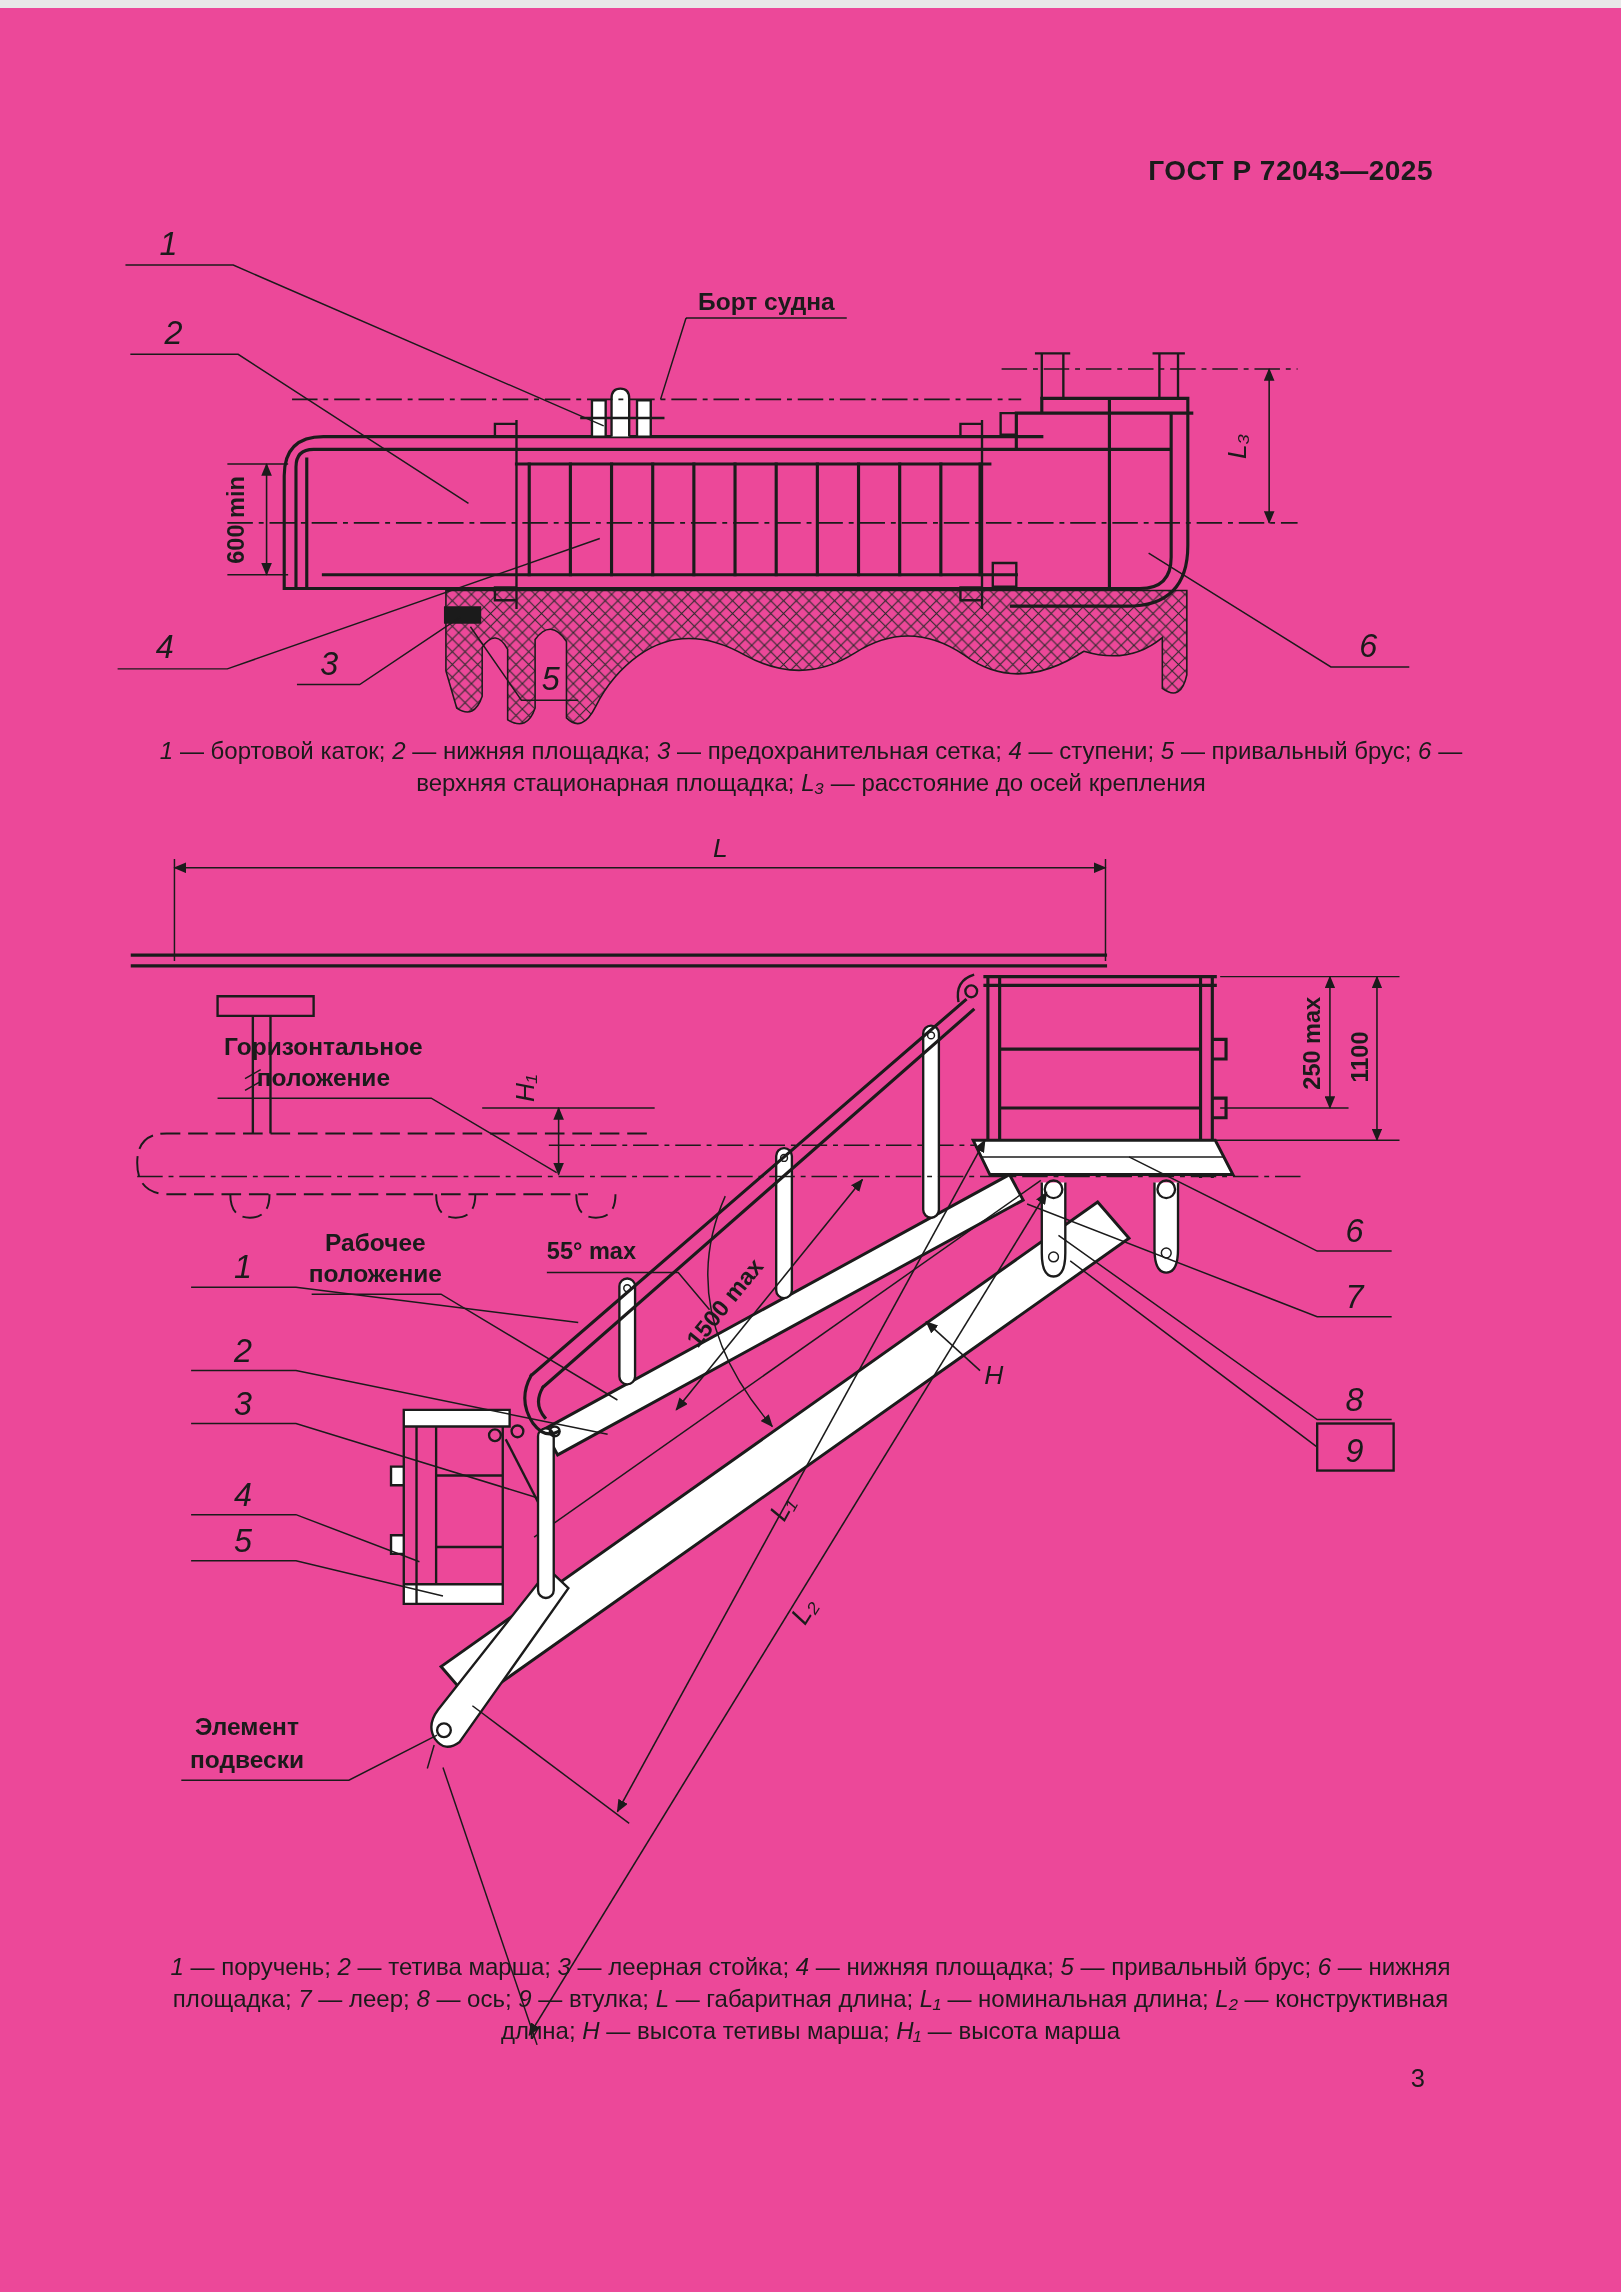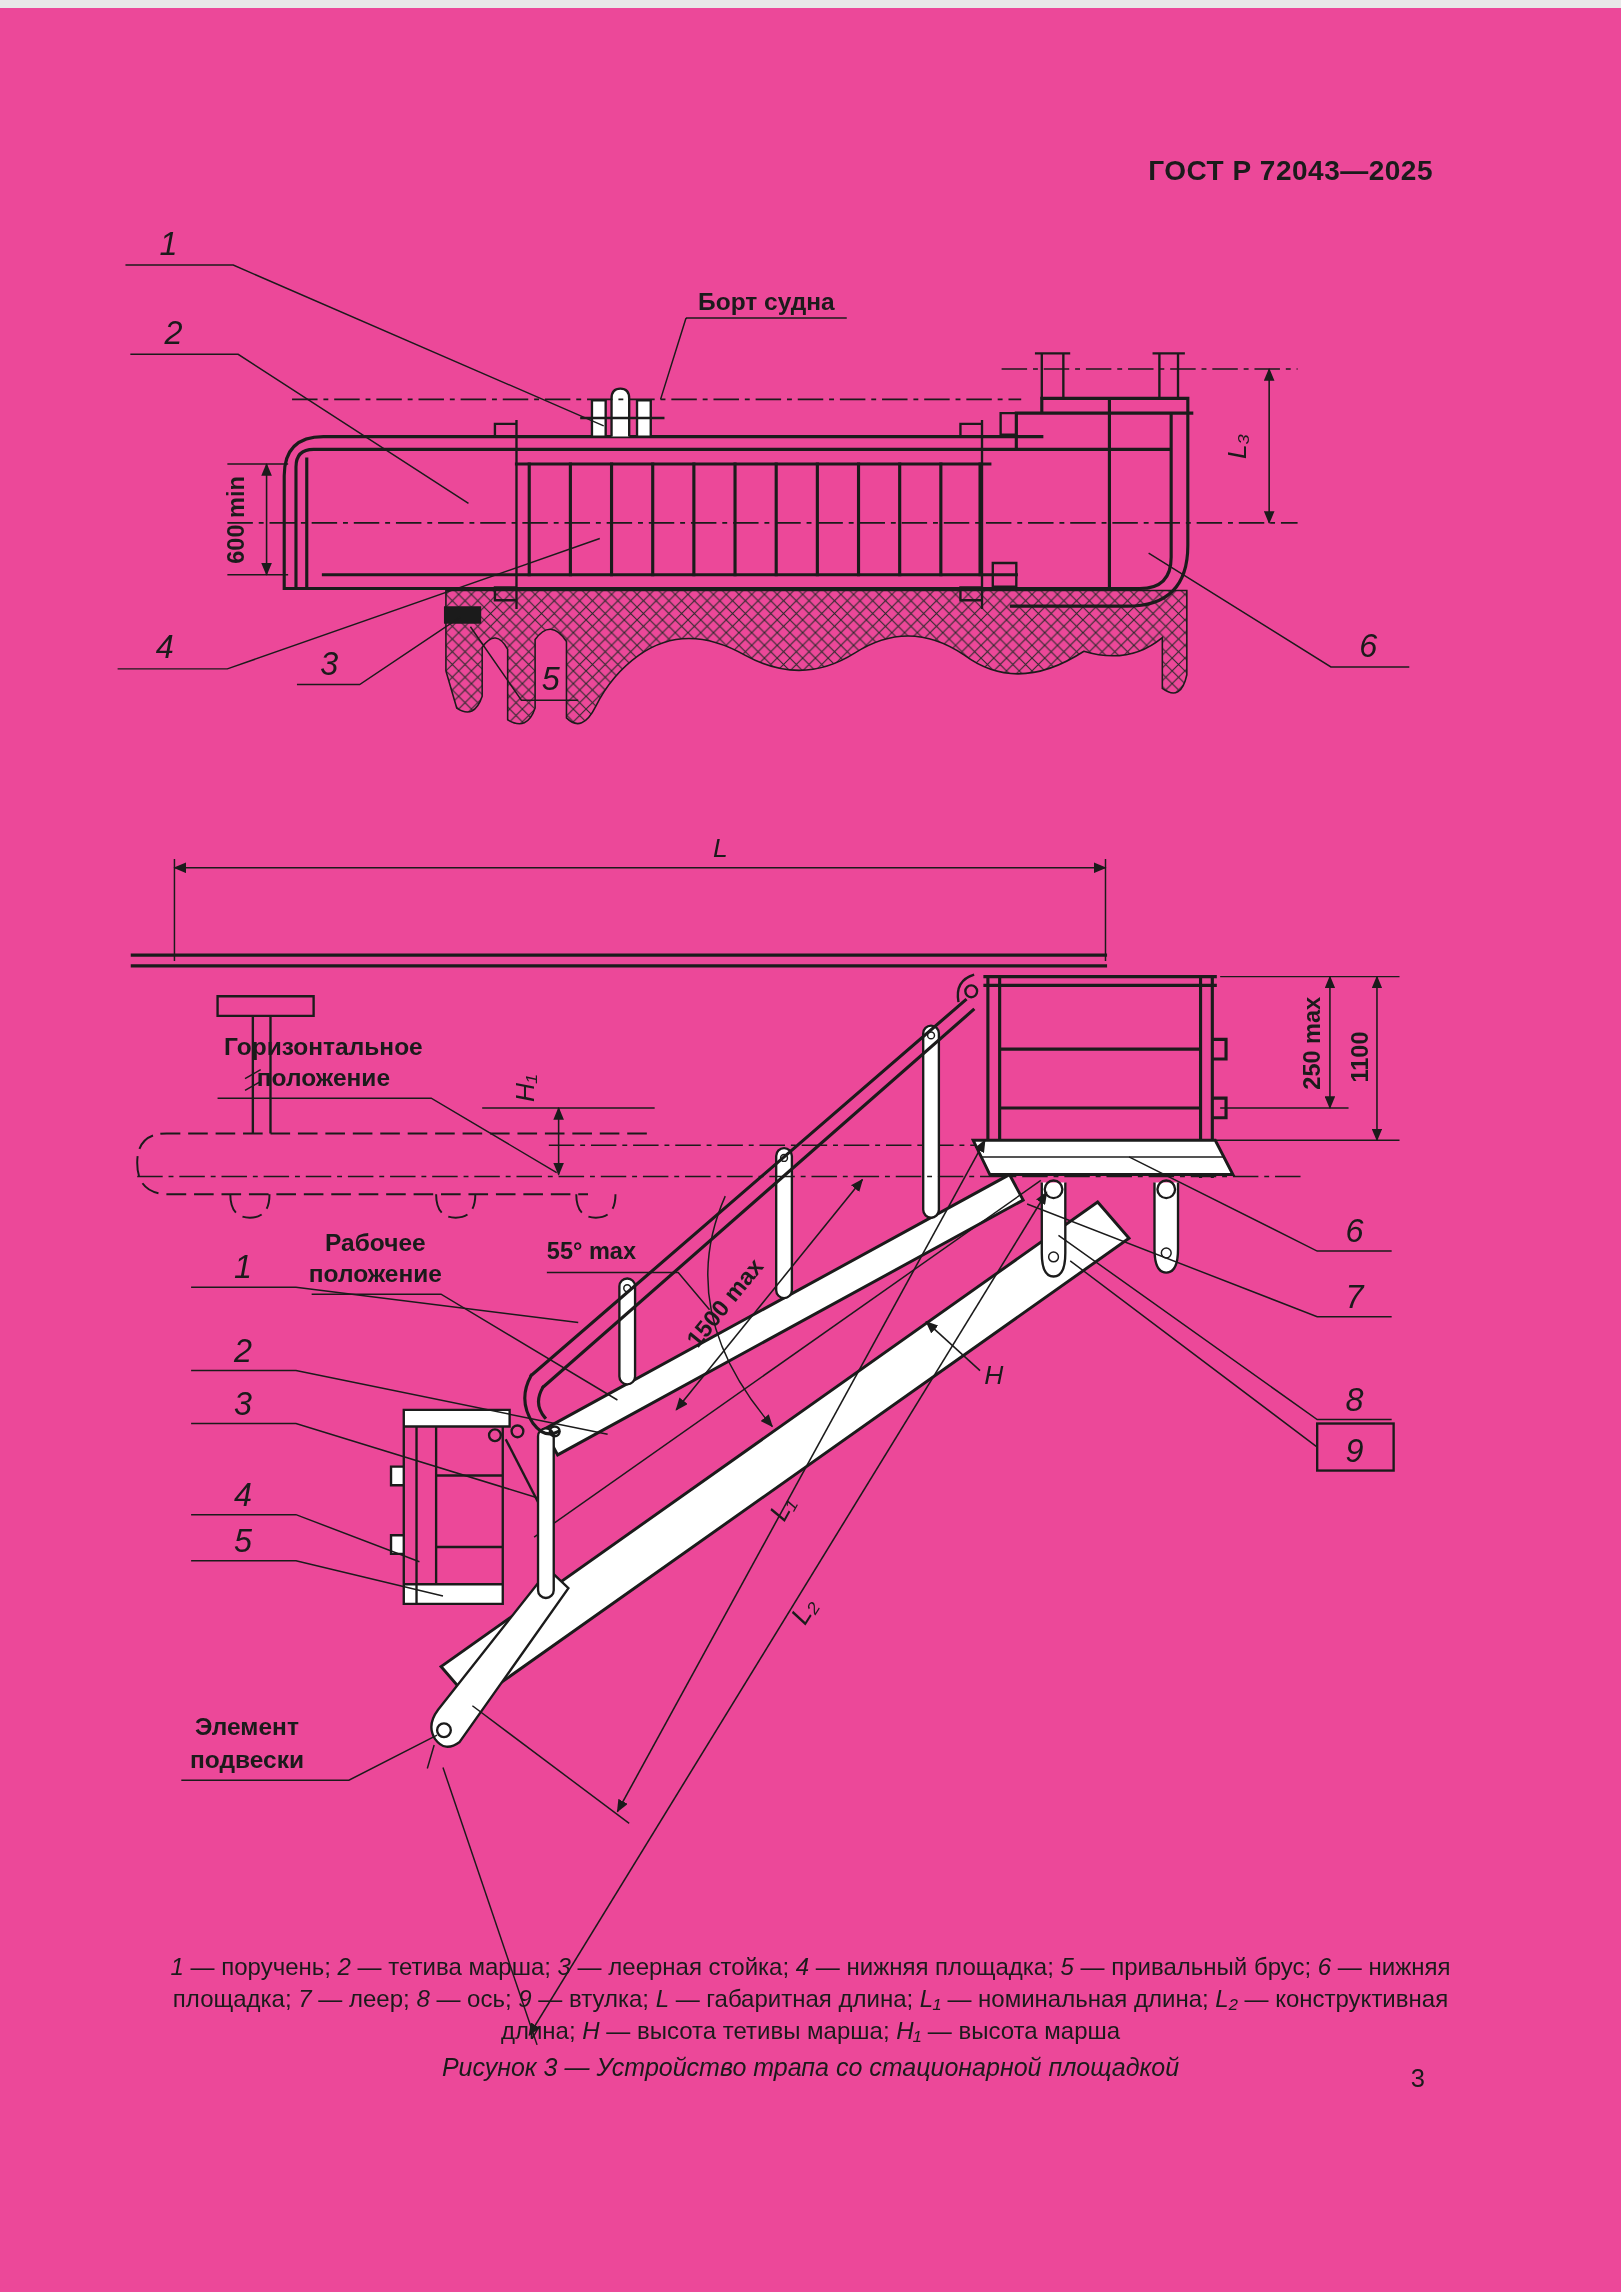--- a/index.html
+++ b/index.html
@@ -220,19 +220,19 @@
       <text class="an" x="383" y="1268" text-anchor="middle">Рабочее</text>
       <text class="an" x="383" y="1300" text-anchor="middle">положение</text>
       <path class="th" d="M318,1312 H450 L630,1420"></path>
 
       <text class="an" x="252" y="1762" text-anchor="middle">Элемент</text>
       <text class="an" x="252" y="1796" text-anchor="middle">подвески</text>
       <path class="th" d="M185,1808 H356 L446,1762"></path>
     </g>
   </svg>
 
+  <div class="legend" style="top:727px;left:113px;width:1396px;"><i>1</i> — бортовой каток; <i>2</i> — нижняя площадка; <i>3</i> — предохранительная сетка; <i>4</i> — ступени; <i>5</i> — привальный брус; <i>6</i> — верхняя стационарная площадка; <i>L₃</i> — расстояние до осей крепления</div>
 
   <div class="legend" style="top:1943px;left:144px;width:1333px;"><i>1</i> — поручень; <i>2</i> — тетива марша; <i>3</i> — леерная стойка; <i>4</i> — нижняя площадка; <i>5</i> — привальный брус; <i>6</i> — нижняя площадка; <i>7</i> — леер; <i>8</i> — ось; <i>9</i> — втулка; <i>L</i> — габаритная длина; <i>L₁</i> — номинальная длина; <i>L₂</i> — конструктивная длина; <i>H</i> — высота тетивы марша; <i>H₁</i> — высота марша</div>
-  <div class="figtitle" style="top:2045px;">Рисунок 3 — Устройство трапа со стационарной площадкой</div>
 
   <div class="pagenum">3</div>
 </div>
 
 
 </body></html>

